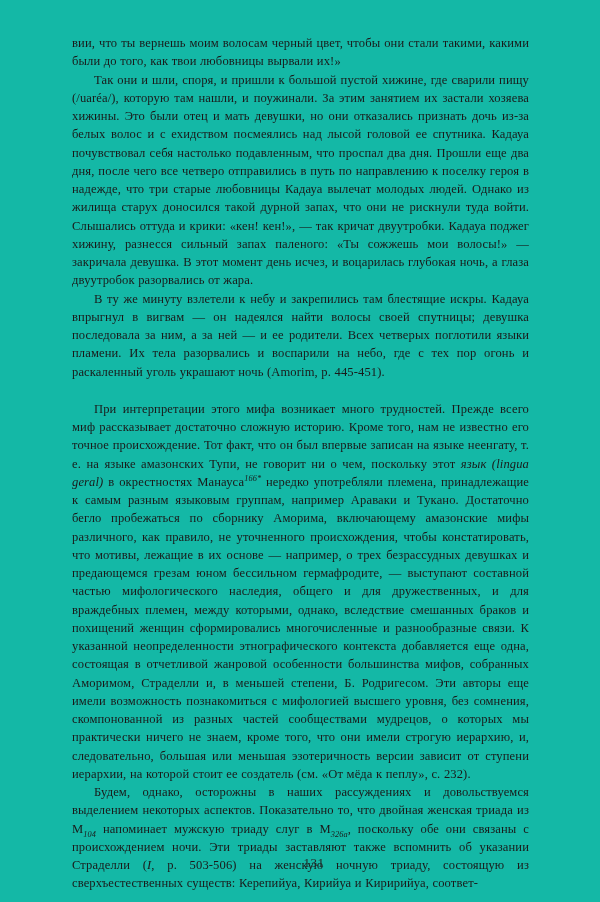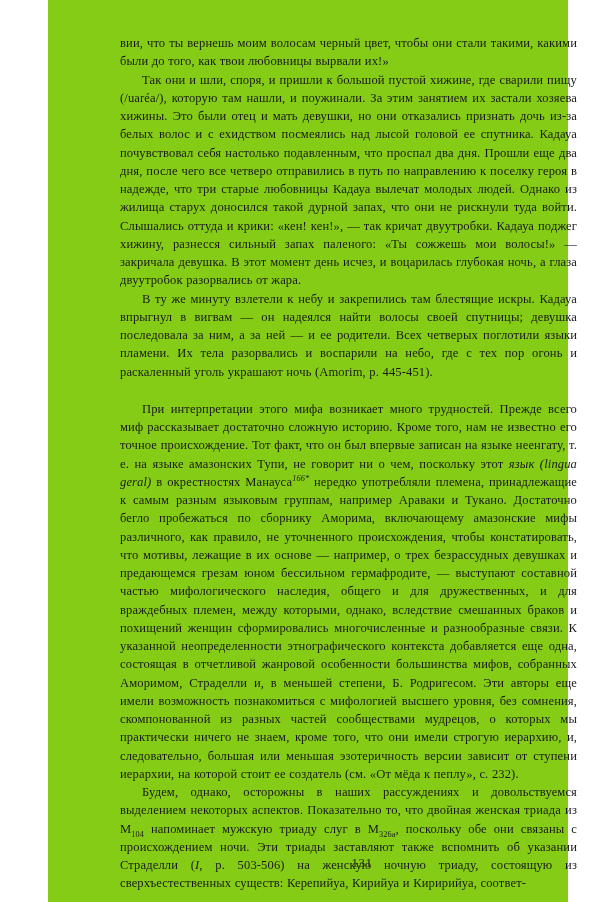--- a/index.html
+++ b/index.html
@@ -13,24 +13,23 @@
     position: relative;
     font-family: "Liberation Serif", "DejaVu Serif", serif;
     color: #1a1a1a;
     overflow: hidden;
   }
 
   .page {
     position: absolute;
     left: 0;
     top: 0;
-    width: 520px;
+    width: 600px;
     height: 902px;
-    background: #84cc16;
-    margin-left: 48px;
+    background: #14b8a6;
   }
 
   .text-block {
     position: absolute;
     left: 72px;
     top: 34px;
     width: 457px;
   }
 
   .para {
@@ -62,20 +61,21 @@
     font-size: 0.66em;
     vertical-align: super;
     line-height: 0;
     font-style: italic;
   }
 
   sub.mnum {
     font-size: 0.66em;
     vertical-align: sub;
     line-height: 0;
+    font-style: italic;
   }
 
   .folio {
     position: absolute;
     left: 0;
     top: 855px;
     width: 600px;
     text-align: center;
     font-size: 13px;
     letter-spacing: 0.04em;

